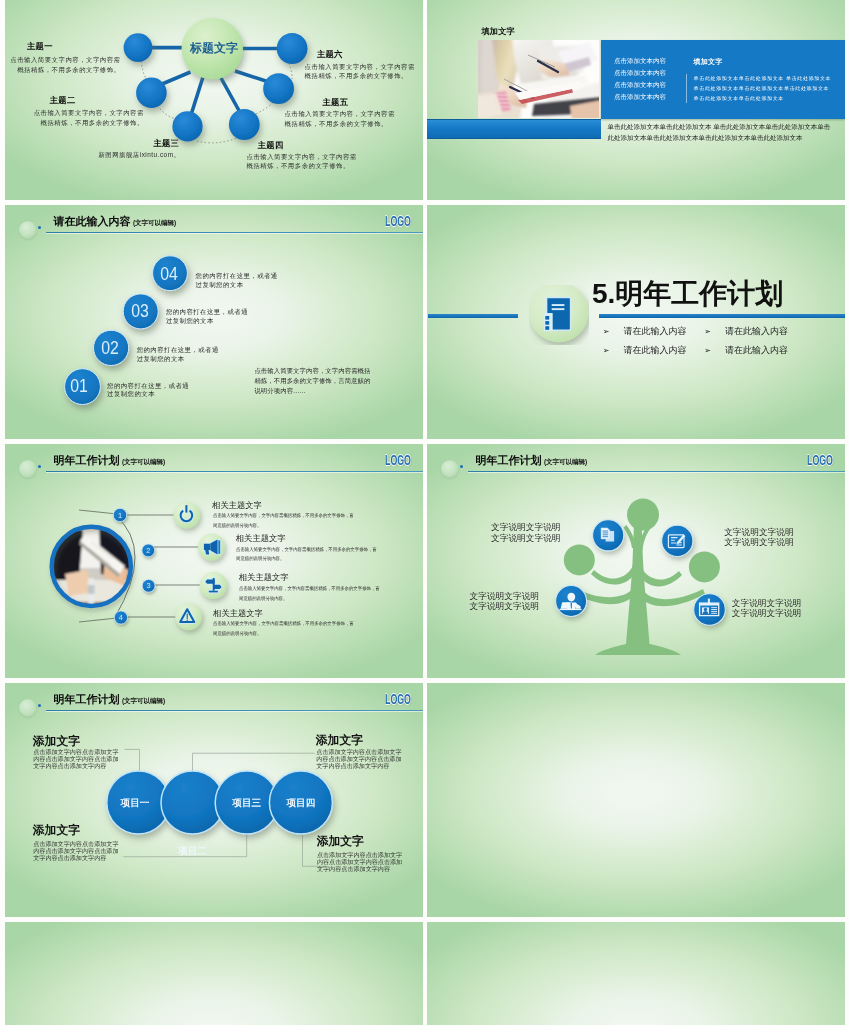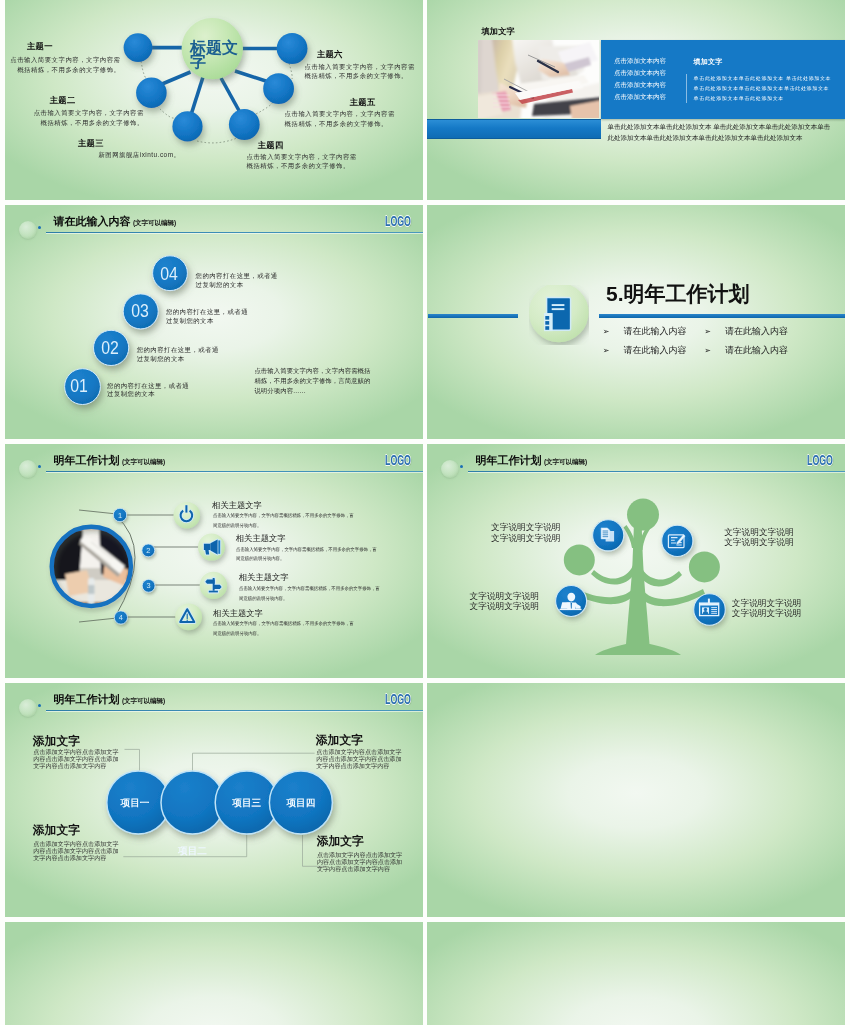--- a/index.html
+++ b/index.html
@@ -16,32 +16,32 @@
 .hdr-dot{position:absolute;left:33px;top:21px;width:3.4px;height:3.4px;border-radius:50%;background:#1b6fb5;}
 .hdr-title{position:absolute;left:48.4px;top:11.2px;font-size:11px;font-weight:bold;color:#0c0c0c;letter-spacing:0;line-height:11px;white-space:nowrap;}
 .hdr-sub{font-size:6.6px;font-weight:bold;color:#151515;margin-left:2.5px;letter-spacing:-.1px;}
 .hdr-rule{position:absolute;left:41.4px;top:26.5px;width:376.6px;height:1.3px;
   background:linear-gradient(90deg,#2e7ea8 0%,#3e8fb8 50%,#4a99bd 100%);}
 .hdr-rule:after{content:"";position:absolute;left:0;top:1.3px;width:100%;height:.9px;background:rgba(255,255,255,.55);}
 .logo{position:absolute;left:379.6px;top:8.5px;font-family:"Liberation Sans",sans-serif;
   font-size:14px;font-weight:bold;color:#2a6eb0;letter-spacing:0;line-height:14px;transform:scaleX(.63);transform-origin:left top;
   text-shadow:-.8px 0 0 #f4fbf2,.8px 0 0 #f4fbf2,0 -.8px 0 #f4fbf2,0 .8px 0 #f4fbf2,1.2px 1.4px 1px rgba(90,120,90,.45);}
 
-.s1-core{left:185.1px;top:74.6px;width:48px;font-size:16px;font-weight:bold;color:#1b5f91;line-height:14px;}
+.s1-core{left:185.1px;top:74.6px;width:48px;text-align:center;font-size:12px;font-weight:bold;color:#1b5f91;line-height:14px;}
 .s1-t{font-size:8.3px;font-weight:bold;color:#0f0f0f;letter-spacing:.3px;line-height:10px;}
 .s1-d{font-size:6.4px;letter-spacing:.5px;color:#2b2b2b;line-height:9.5px;}
 .s1-t1{left:22px;top:75px;width:80.2px;}
 .s1-d1{left:1.5px;top:89px;width:114px;text-align:right;}
 .s1-t2{left:44.7px;top:129.4px;width:80.2px;text-align:left;}
 .s1-d2{left:24.9px;top:142.1px;width:114px;text-align:right;}
-.s1-t3{left:73px;top:172.4px;width:80.2px;text-align:left;}
+.s1-t3{left:94px;top:172.4px;width:80.2px;text-align:right;}
 .s1-d3{left:61.4px;top:184.3px;width:114px;text-align:right;}
 .s1-t4{left:252.7px;top:173.6px;width:80.2px;text-align:left;}
 .s1-d4{left:241.5px;top:185.8px;width:114px;text-align:left;}
-.s1-t5{left:290.3px;top:130.6px;width:80.2px;text-align:right;}
+.s1-t5{left:290.3px;top:130.6px;width:80.2px;text-align:center;}
 .s1-d5{left:279.6px;top:143.2px;width:114px;text-align:left;}
 .s1-t6{left:311.9px;top:82.5px;width:80.2px;text-align:left;}
 .s1-d6{left:299.6px;top:95.6px;width:114px;text-align:left;}
 
 .s2-head{left:54.5px;top:59.5px;font-size:8.2px;font-weight:bold;color:#111;letter-spacing:.15px;}
 .s2-photo{left:50.7px;top:73.8px;width:121.8px;height:78.2px;overflow:hidden;background:#fdfdfd;}
 .s2-panel{left:174.1px;top:73.5px;width:243.9px;height:79.9px;background:#1579c6;
   box-shadow:0 1px 2px rgba(40,70,40,.35);}
 .s2-bar{left:0px;top:153.1px;width:173.9px;height:17.7px;background:linear-gradient(180deg,#2b8ed6 0%,#1579c6 45%,#0f6cb4 100%);
   border-top:1px solid #0d5d9c;border-bottom:1px solid #0d5d9c;}
@@ -59,21 +59,21 @@
 .s3-n4{left:144.3px;top:60.4px;}
 .s3-d{font-size:6.4px;color:#262626;line-height:8.6px;letter-spacing:.45px;width:84.2px;}
 .s3-d1{left:102.1px;top:176.9px;}
 .s3-d2{left:131.7px;top:141.2px;}
 .s3-d3{left:160.9px;top:103.2px;}
 .s3-d4{left:190.6px;top:67.4px;}
 .s3-note{left:249.4px;top:160.5px;width:117px;font-size:6.4px;letter-spacing:.06px;color:#262626;line-height:10.2px;}
 
 .s4-rule-l{left:0.7px;top:109.4px;width:90.2px;height:3.8px;background:linear-gradient(180deg,#2a86cc,#0d66ab);}
 .s4-rule-r{left:172.2px;top:109.2px;width:247.1px;height:3.6px;background:linear-gradient(180deg,#2a86cc,#0d66ab);}
-.s4-title{left:179px;top:76.5px;font-size:21px;font-weight:bold;color:#111;line-height:23px;letter-spacing:0;white-space:nowrap;}
+.s4-title{left:165px;top:76.5px;font-size:28px;font-weight:bold;color:#111;line-height:23px;letter-spacing:0;white-space:nowrap;}
 .s4-b{font-size:9px;color:#222;white-space:nowrap;letter-spacing:0;line-height:10px;}
 .s4-ar{color:#1a1a1a;font-size:8px;width:20.7px;display:inline-block;vertical-align:0px;}
 .s4-b1{left:175.7px;top:120.8px;}
 .s4-b2{left:277.3px;top:120.8px;}
 .s4-b3{left:175.7px;top:140px;}
 .s4-b4{left:277.3px;top:140px;}
 
 .s5-t{font-size:8.3px;color:#1a1a1a;white-space:nowrap;letter-spacing:0;line-height:9px;}
 .s5-d{font-size:4.8px;color:#2b2b2b;line-height:9.7px;width:156px;transform:scaleX(.917);transform-origin:left top;}
 .s5-t1{left:207.1px;top:56.6px;}

